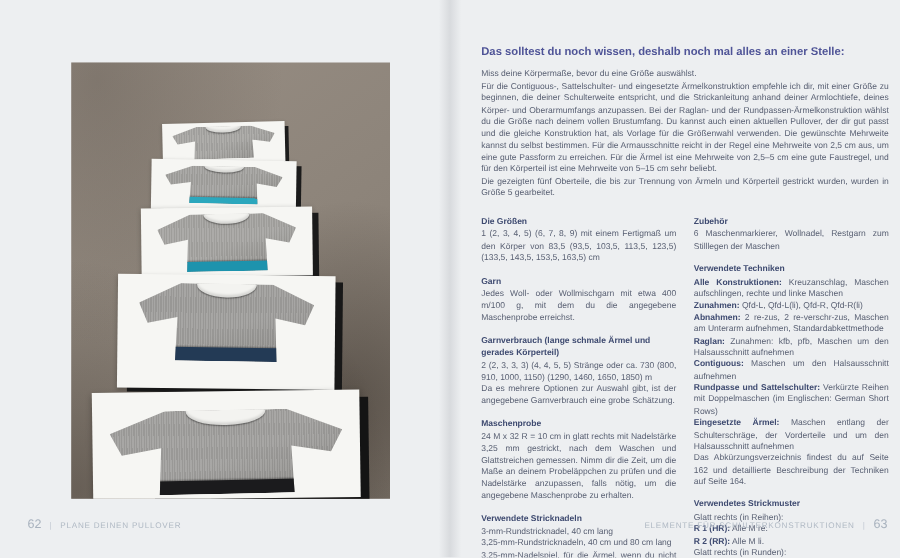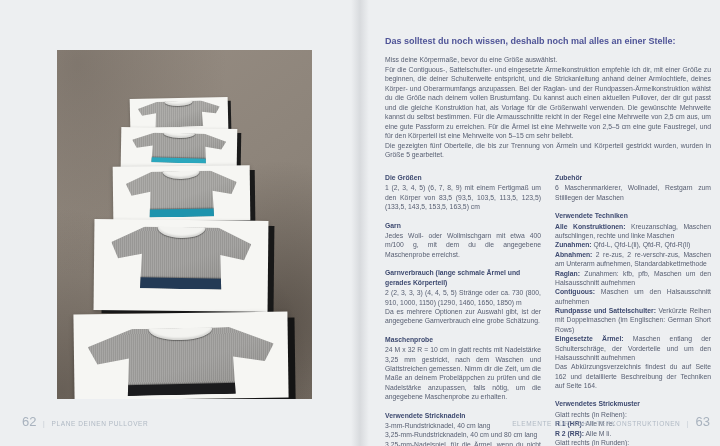--- a/index.html
+++ b/index.html
@@ -58,21 +58,21 @@
     position:absolute;left:33%;top:-16%;width:34%;height:34%;
     background:#f3f3f0;border-radius:50%;
     box-shadow:0 1px 1px rgba(0,0,0,0.35), inset 0 -2px 2px rgba(0,0,0,0.12);
   }
 
   
   .pfoot{
     position:absolute;top:414px;font-size:6.5px;letter-spacing:0.6px;
     color:#b0b9c4;text-transform:uppercase;white-space:nowrap;
   }
-  .pfoot .num{font-size:13px;letter-spacing:0;color:#a8b2be;}
+  .pfoot .num{font-size:10px;letter-spacing:0;color:#a8b2be;}
   .pfoot .sep{margin:0 4px;color:#c3cad3;}
   .page.left .pfoot{left:22px;}
   .page.right .pfoot{right:10px;text-align:right;}
 
   
   .content{position:absolute;left:25px;top:36px;width:326px;}
   h1.headline{
     margin:0 0 8px 0;font-size:9px;line-height:1.25;font-weight:bold;color:#4f5497;
   }
   .intro p{

